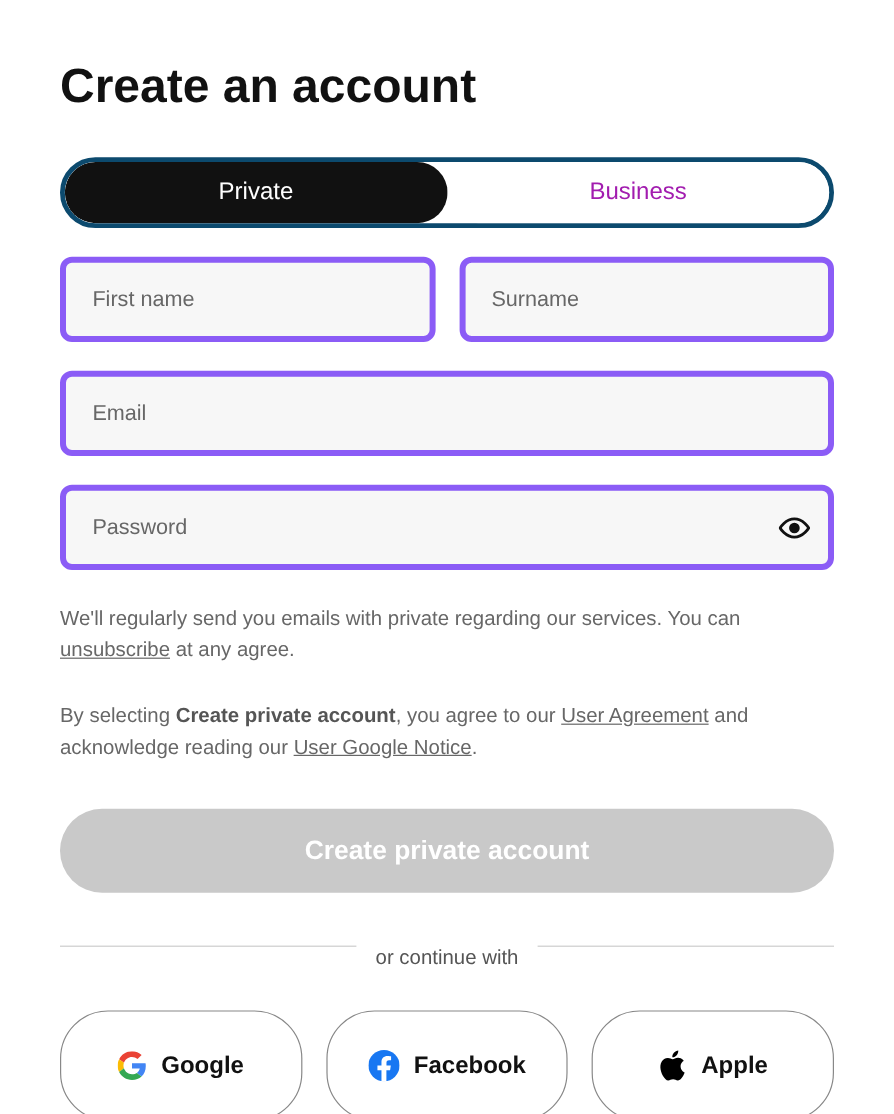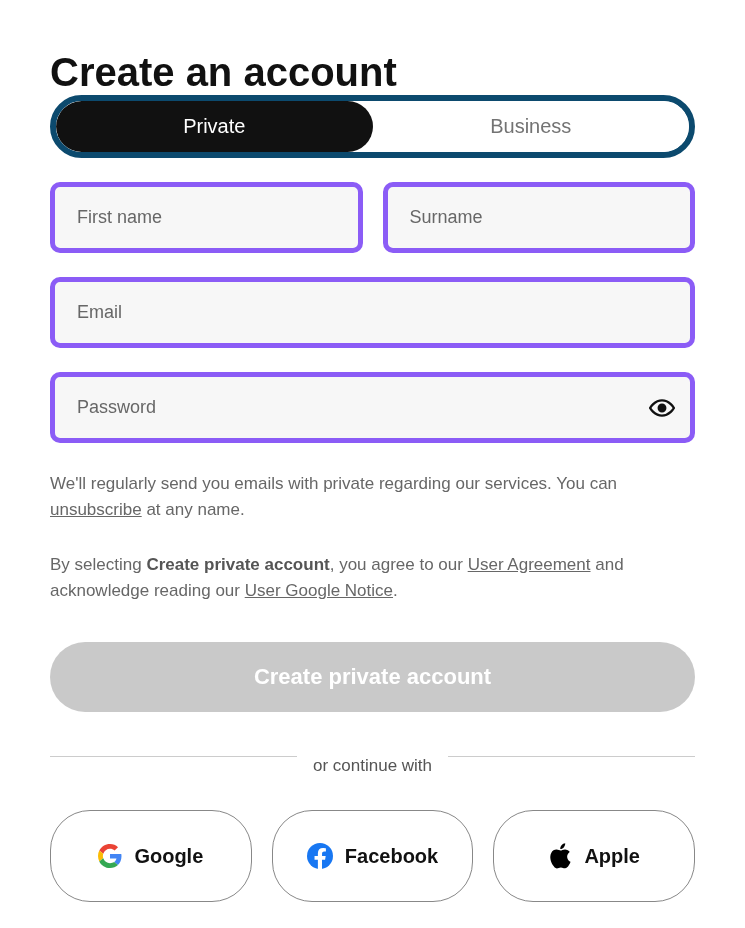--- a/index.html
+++ b/index.html
@@ -10,38 +10,39 @@
     body {
       font-family: -apple-system, BlinkMacSystemFont, "Segoe UI", Helvetica, Arial, sans-serif;
       background: #fff;
       width: 745px;
       padding: 50px;
     }
     .page-title {
       font-size: 40px;
       font-weight: 700;
       color: #111;
+      margin-bottom: 36px;
     }
     .tab-container {
       display: flex;
-      border: 6px solid #0c4a6e;
+      border: 4px solid #0c4a6e;
       border-radius: 40px;
       overflow: hidden;
       margin-bottom: 24px;
       justify-content: center;
     }
     .tab {
       flex: 1;
       text-align: center;
       padding: 14px 0;
       font-size: 20px;
       cursor: pointer;
       border-radius: 40px;
       background: #fff;
-      color: #737373;
+      color: #a21caf;
     }
     .tab.active {
       background: #111;
       color: #fff;
     }
     .name-row {
       display: flex;
       gap: 20px;
       margin-bottom: 24px;
     }
@@ -170,21 +171,21 @@
   <input class="input-field" type="password" placeholder="Password" style="">
   <span class="eye-icon">
     <svg class="icon-svg" width="26" height="26" viewBox="0 0 24 24" fill="none" stroke="#111" stroke-width="2.2">
       <path d="M1 12s4-7 11-7 11 7 11 7-4 7-11 7S1 12 1 12z"></path>
       <circle cx="12" cy="12" r="3" fill="#111"></circle>
     </svg>
   </span>
 </div>
 
 <p class="info-text">
-  <span>We'll regularly send you emails with private regarding our services. You can </span><a class="link">unsubscribe</a><span> at any name.</span>
+  <span>We'll regularly send you emails with private regarding our services. You can </span><a class="link">unsubscribe</a><span> at any agree.</span>
 </p>
 
 <p class="info-text">
   <span>By selecting </span><b>Create private account</b><span>, you agree to our </span><a class="link">User Agreement</a><span> and acknowledge reading our </span><a class="link">User Google Notice</a><span>.</span>
 </p>
 
 <button class="submit-btn">Create private account</button>
 
 <div class="divider-row">
   <div class="divider-line"></div>

